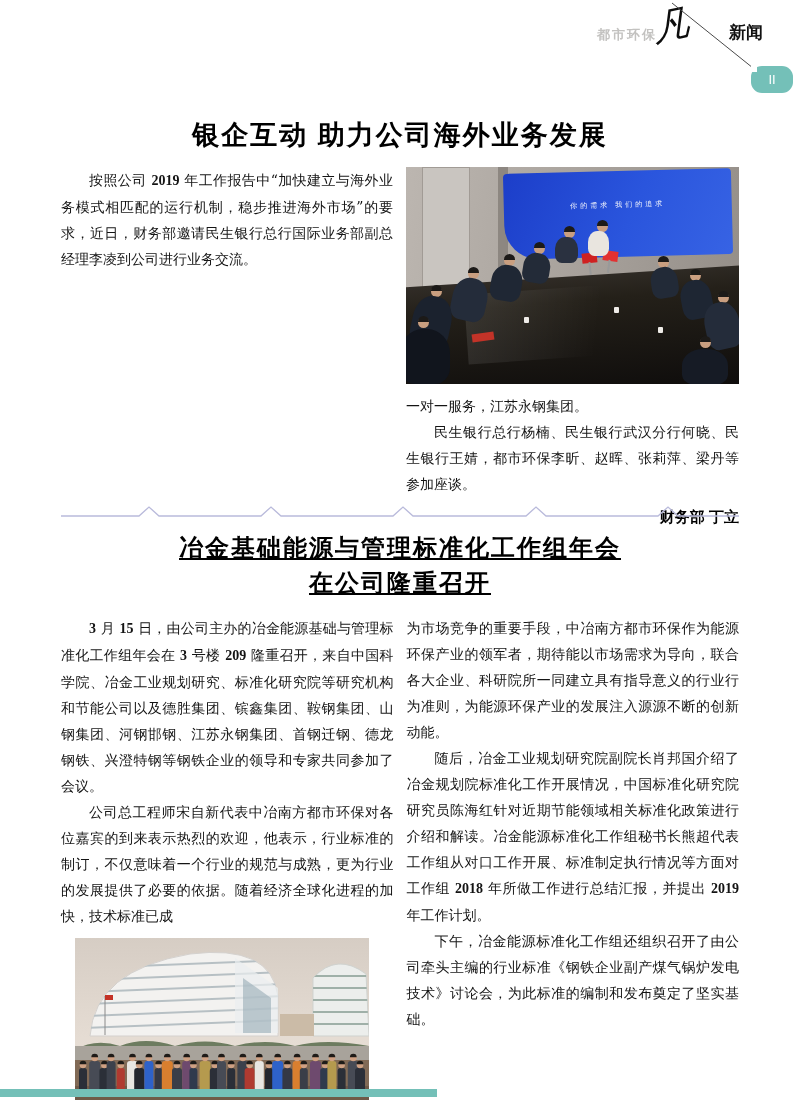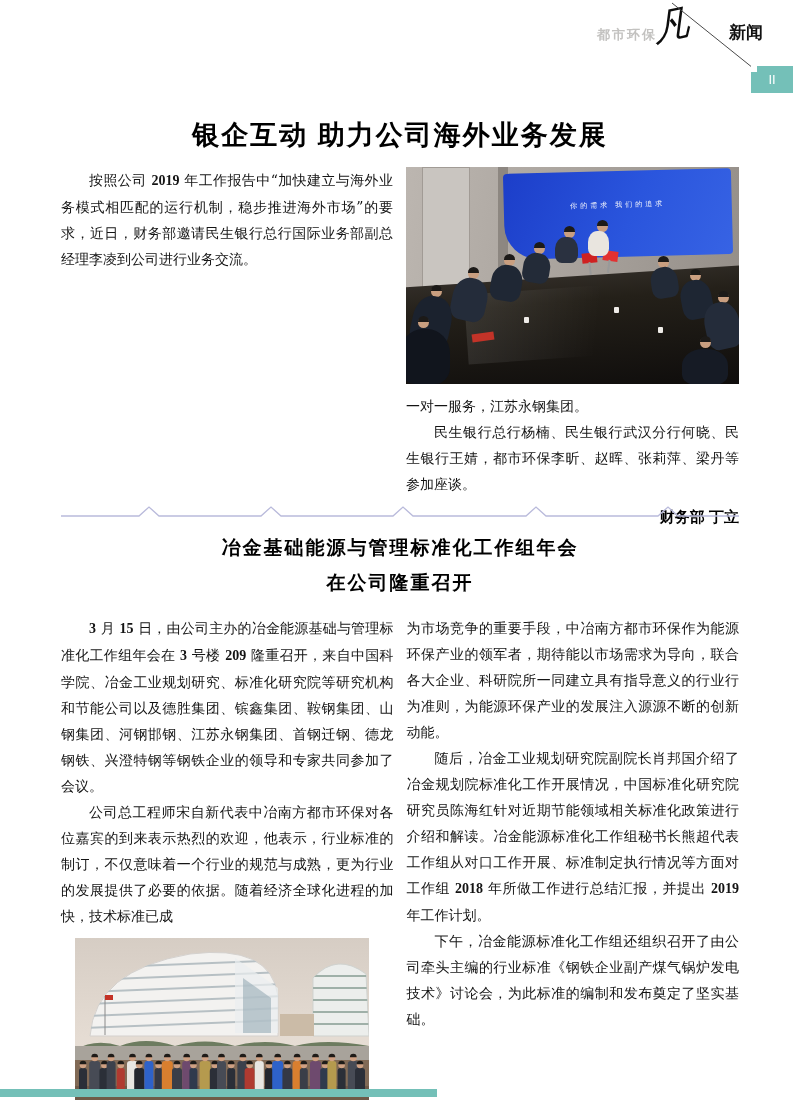--- a/index.html
+++ b/index.html
@@ -9,30 +9,30 @@
   
   .brand{position:absolute;left:597px;top:26px;font-size:13px;font-weight:bold;
          color:#c3c2c0;letter-spacing:2px;}
   .glyph{position:absolute;left:653px;top:8px;font-size:36px;font-style:italic;
          color:#0d0d0d;transform:rotate(-12deg) skewX(-6deg);line-height:1;}
   .mast-line{position:absolute;left:660px;top:0;}
   .section-label{position:absolute;left:729px;top:21px;font-size:17px;font-weight:bold;
                  font-family:"Liberation Sans",sans-serif;color:#111;}
   .pagebox{position:absolute;left:751px;top:66px;width:42px;height:27px;background:#74c0b8;
            color:#fff;text-align:center;line-height:27px;font-size:13px;
-           font-family:"Liberation Sans",sans-serif;}
+           font-family:"Liberation Sans",sans-serif;border-radius:11px;}
   .pagebox .notch{position:absolute;left:0;top:0;width:6px;height:6px;background:#fff;}
 
   
   .article{position:absolute;left:61px;width:678px;}
   .a1{top:118px;}
   .a2{top:530px;}
   h1.title{margin:0;text-align:center;font-family:"Liberation Sans",sans-serif;
            font-weight:700;font-size:27px;letter-spacing:2px;color:#000;line-height:34px;}
-  h1.t2{font-size:19px;line-height:35px;}
+  h1.t2{font-size:24px;line-height:35px;text-decoration:underline;}
   .cols{display:flex;gap:13px;margin-top:15px;}
   .col{width:333px;}
   .p-body{margin:0;font-size:14px;line-height:26px;text-align:justify;color:#141414;}
   .indent{text-indent:2em;}
   .p-body b{font-family:Liberation Serif, serif;font-weight:700;}
   .byline{margin-top:11px;text-align:right;font-family:"Liberation Sans",sans-serif;
           font-weight:700;font-size:15px;color:#000;}
 
   
   .divider{position:absolute;left:61px;top:505px;}

